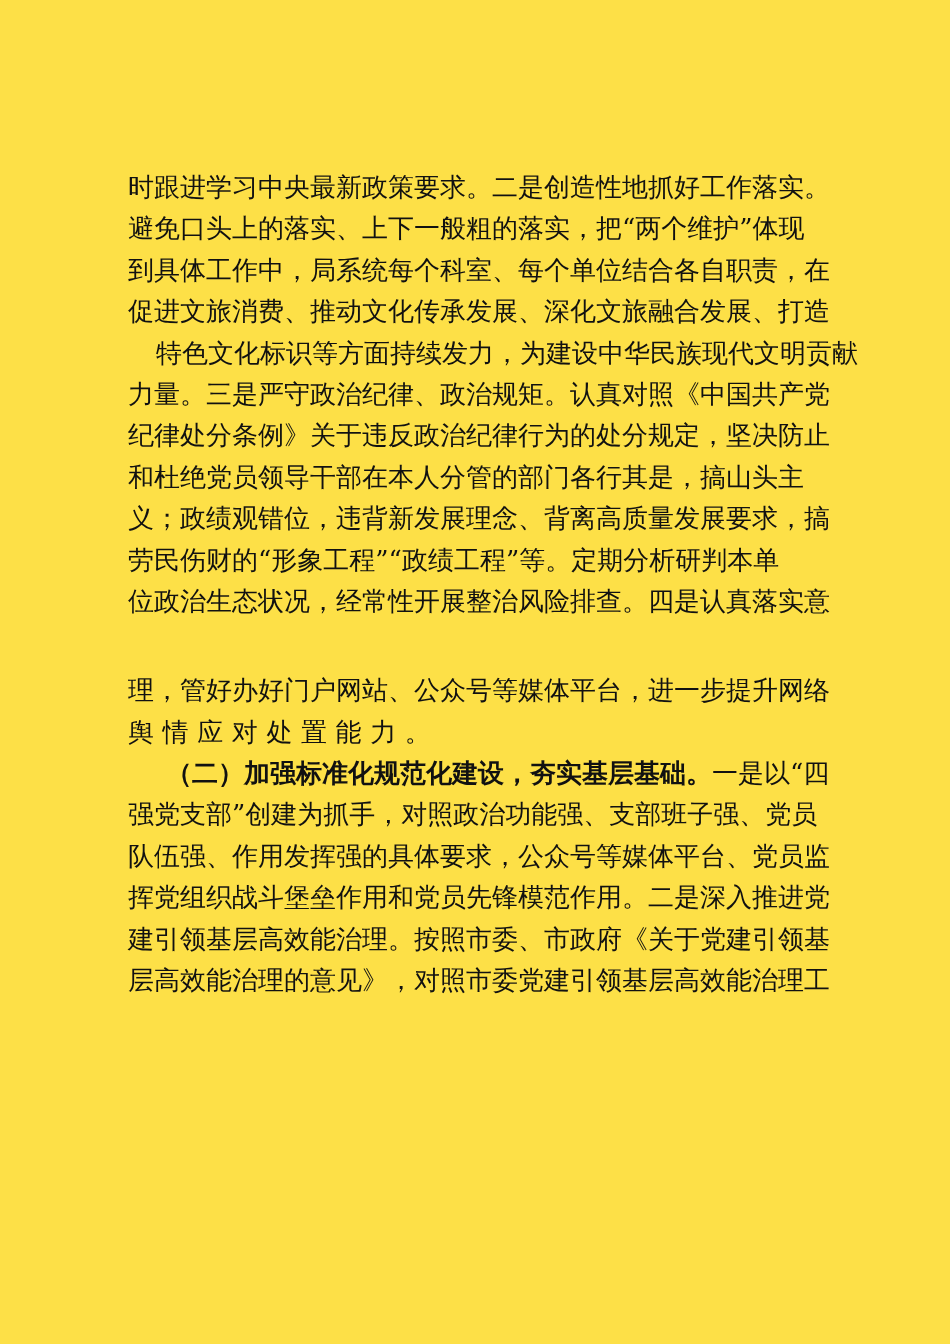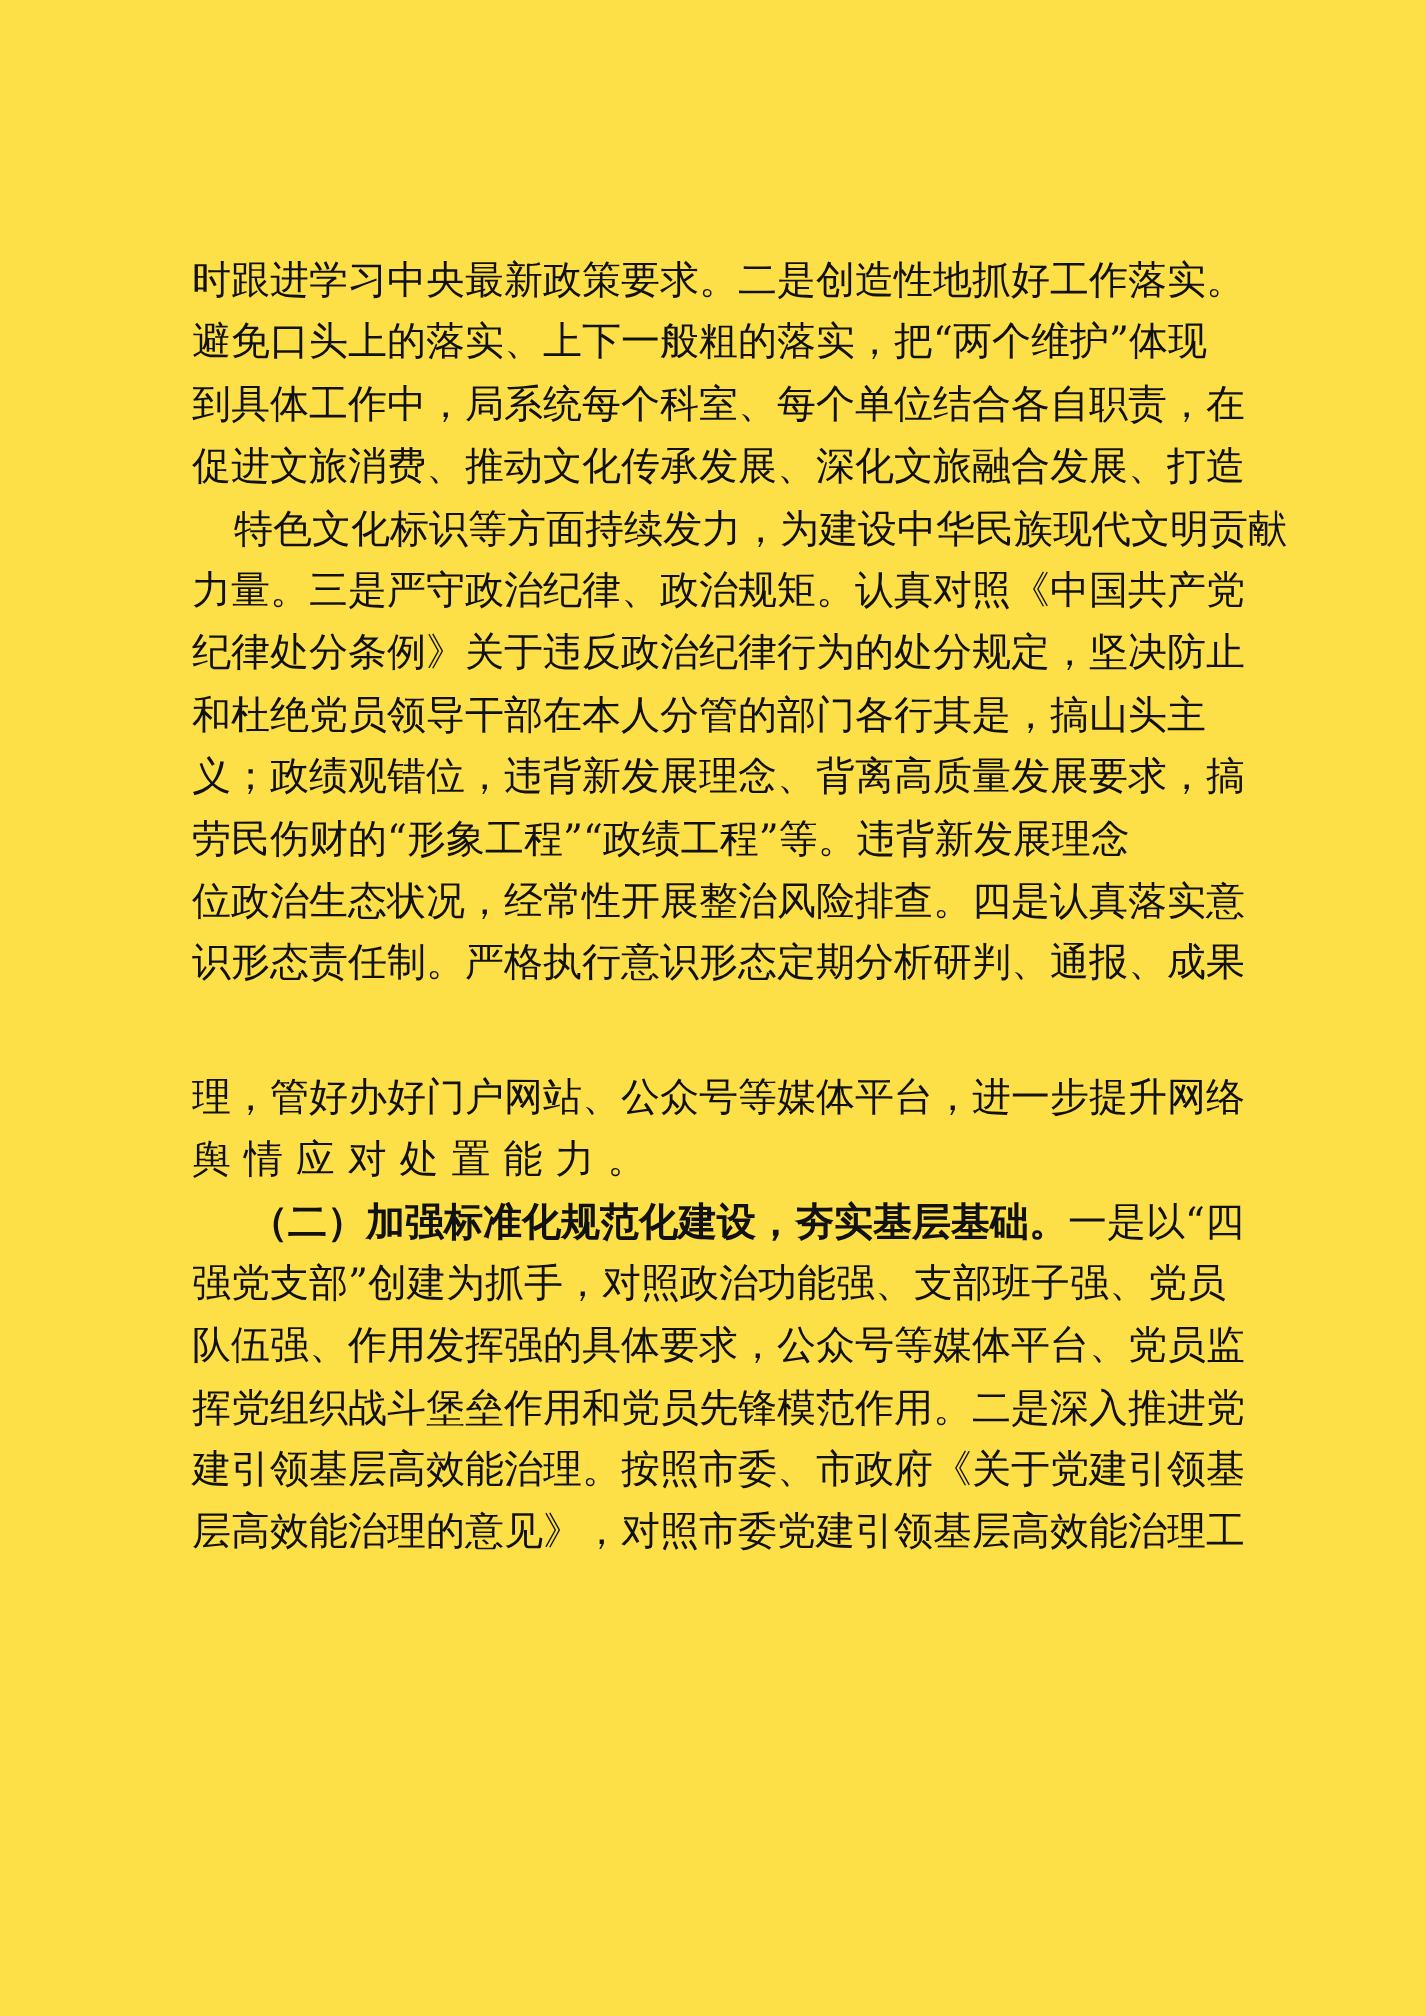--- a/index.html
+++ b/index.html
@@ -44,42 +44,41 @@
     letter-spacing: 8.6px;
   }
   .line.indent {
     padding-left: 38px;
   }
   .line.heading {
     font-weight: normal;
   }
   .line .hd {
     font-weight: bold;
-    font-family: Liberation Sans, sans-serif;
+    font-family: Liberation Mono, monospace;
   }
 </style>
 </head>
 <body>
 
 <div class="page">
   <div class="body-text">
 
     <div class="paragraph">
       <span class="line" style="letter-spacing: 0px; text-align-last: left; text-align: left;">时跟进学习中央最新政策要求。二是创造性地抓好工作落实。</span>
       <span class="line" style="letter-spacing: 0px; text-align-last: left; text-align: left;">避免口头上的落实、上下一般粗的落实，把“两个维护”体现</span>
       <span class="line" style="letter-spacing: 0px; text-align-last: left; text-align: left;">到具体工作中，局系统每个科室、每个单位结合各自职责，在</span>
       <span class="line" style="letter-spacing: 0px; text-align-last: left; text-align: left;">促进文旅消费、推动文化传承发展、深化文旅融合发展、打造</span>
       <span class="line" style="letter-spacing: 0px; text-align-last: left; text-align: left; margin-left: 28px;">特色文化标识等方面持续发力，为建设中华民族现代文明贡献</span>
       <span class="line" style="letter-spacing: 0px; text-align-last: left; text-align: left;">力量。三是严守政治纪律、政治规矩。认真对照《中国共产党</span>
       <span class="line" style="letter-spacing: 0px; text-align-last: left; text-align: left;">纪律处分条例》关于违反政治纪律行为的处分规定，坚决防止</span>
       <span class="line" style="letter-spacing: 0px; text-align-last: left; text-align: left;">和杜绝党员领导干部在本人分管的部门各行其是，搞山头主</span>
       <span class="line" style="letter-spacing: 0px; text-align-last: left; text-align: left;">义；政绩观错位，违背新发展理念、背离高质量发展要求，搞</span>
-      <span class="line" style="letter-spacing: 0px; text-align-last: left; text-align: left;">劳民伤财的“形象工程”“政绩工程”等。违背新发展理念</span>
+      <span class="line" style="letter-spacing: 0px; text-align-last: left; text-align: left;">劳民伤财的“形象工程”“政绩工程”等。定期分析研判本单</span>
       <span class="line" style="letter-spacing: 0px; text-align-last: left; text-align: left;">位政治生态状况，经常性开展整治风险排查。四是认真落实意</span>
-      <span class="line" style="letter-spacing: 0px; text-align-last: left; text-align: left;">识形态责任制。严格执行意识形态定期分析研判、通报、成果</span>
       <span class="line" style="letter-spacing: 0px; text-align-last: left; text-align: right; margin-top: 48px;">理，管好办好门户网站、公众号等媒体平台，进一步提升网络</span>
       <span class="line last">舆情应对处置能力。</span>
     </div>
 
     <div class="paragraph">
       <span class="line indent heading" style="letter-spacing: 0px; text-align-last: left; text-align: left;"><span class="hd">（二）加强标准化规范化建设，夯实基层基础。</span><span>一是以“四</span></span>
       <span class="line" style="letter-spacing: 0px; text-align-last: left; text-align: left;">强党支部”创建为抓手，对照政治功能强、支部班子强、党员</span>
       <span class="line" style="letter-spacing: 0px; text-align-last: left; text-align: left;">队伍强、作用发挥强的具体要求，公众号等媒体平台、党员监</span>
       <span class="line" style="letter-spacing: 0px; text-align-last: left; text-align: left;">挥党组织战斗堡垒作用和党员先锋模范作用。二是深入推进党</span>
       <span class="line" style="letter-spacing: 0px; text-align-last: left; text-align: left;">建引领基层高效能治理。按照市委、市政府《关于党建引领基</span>

